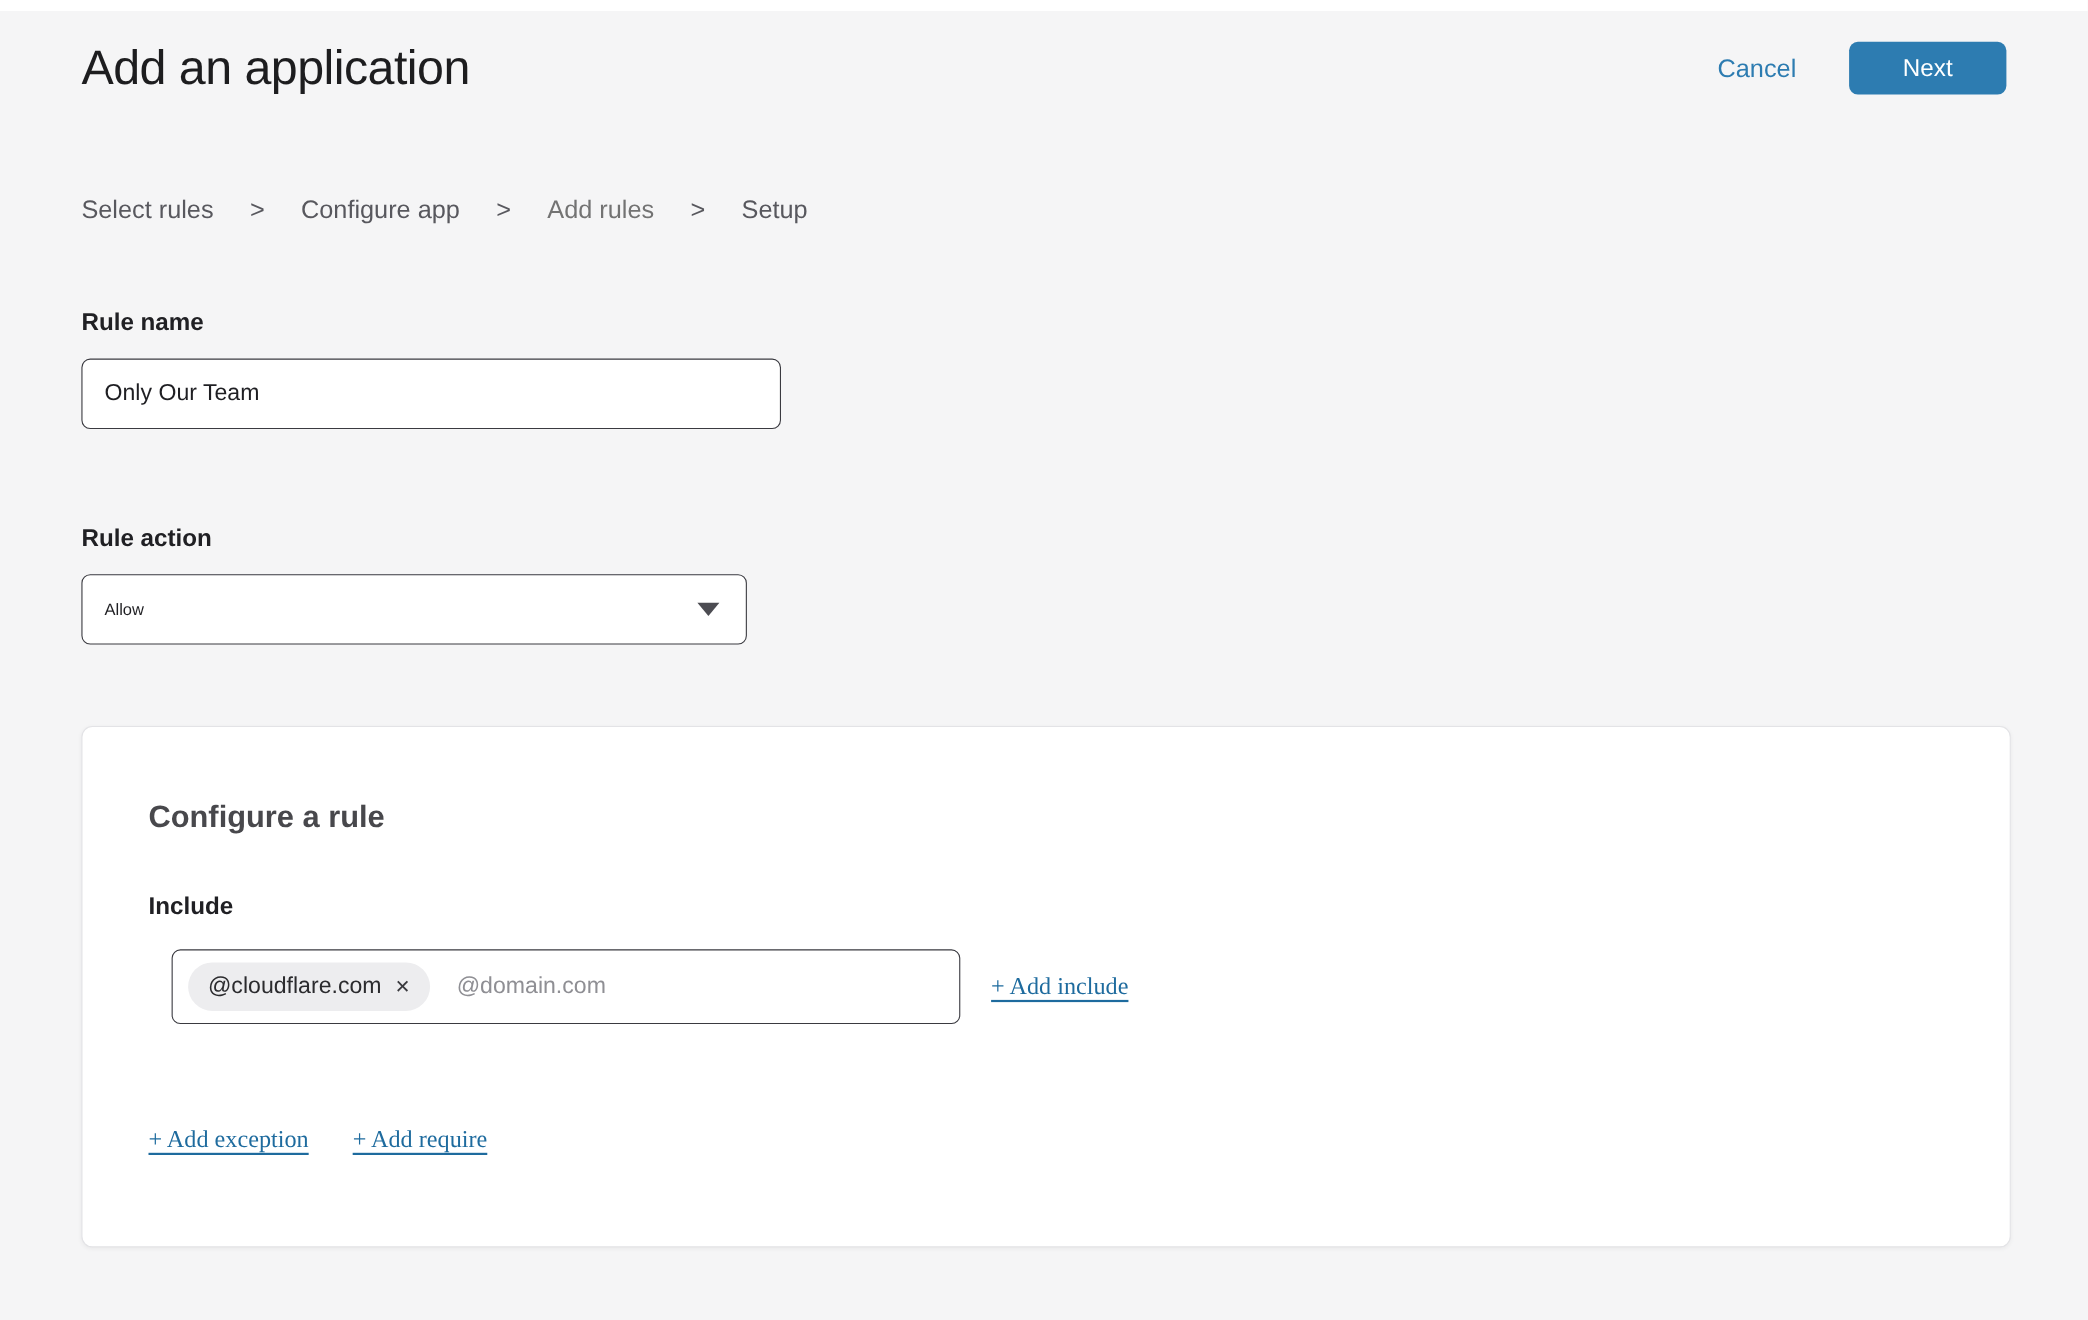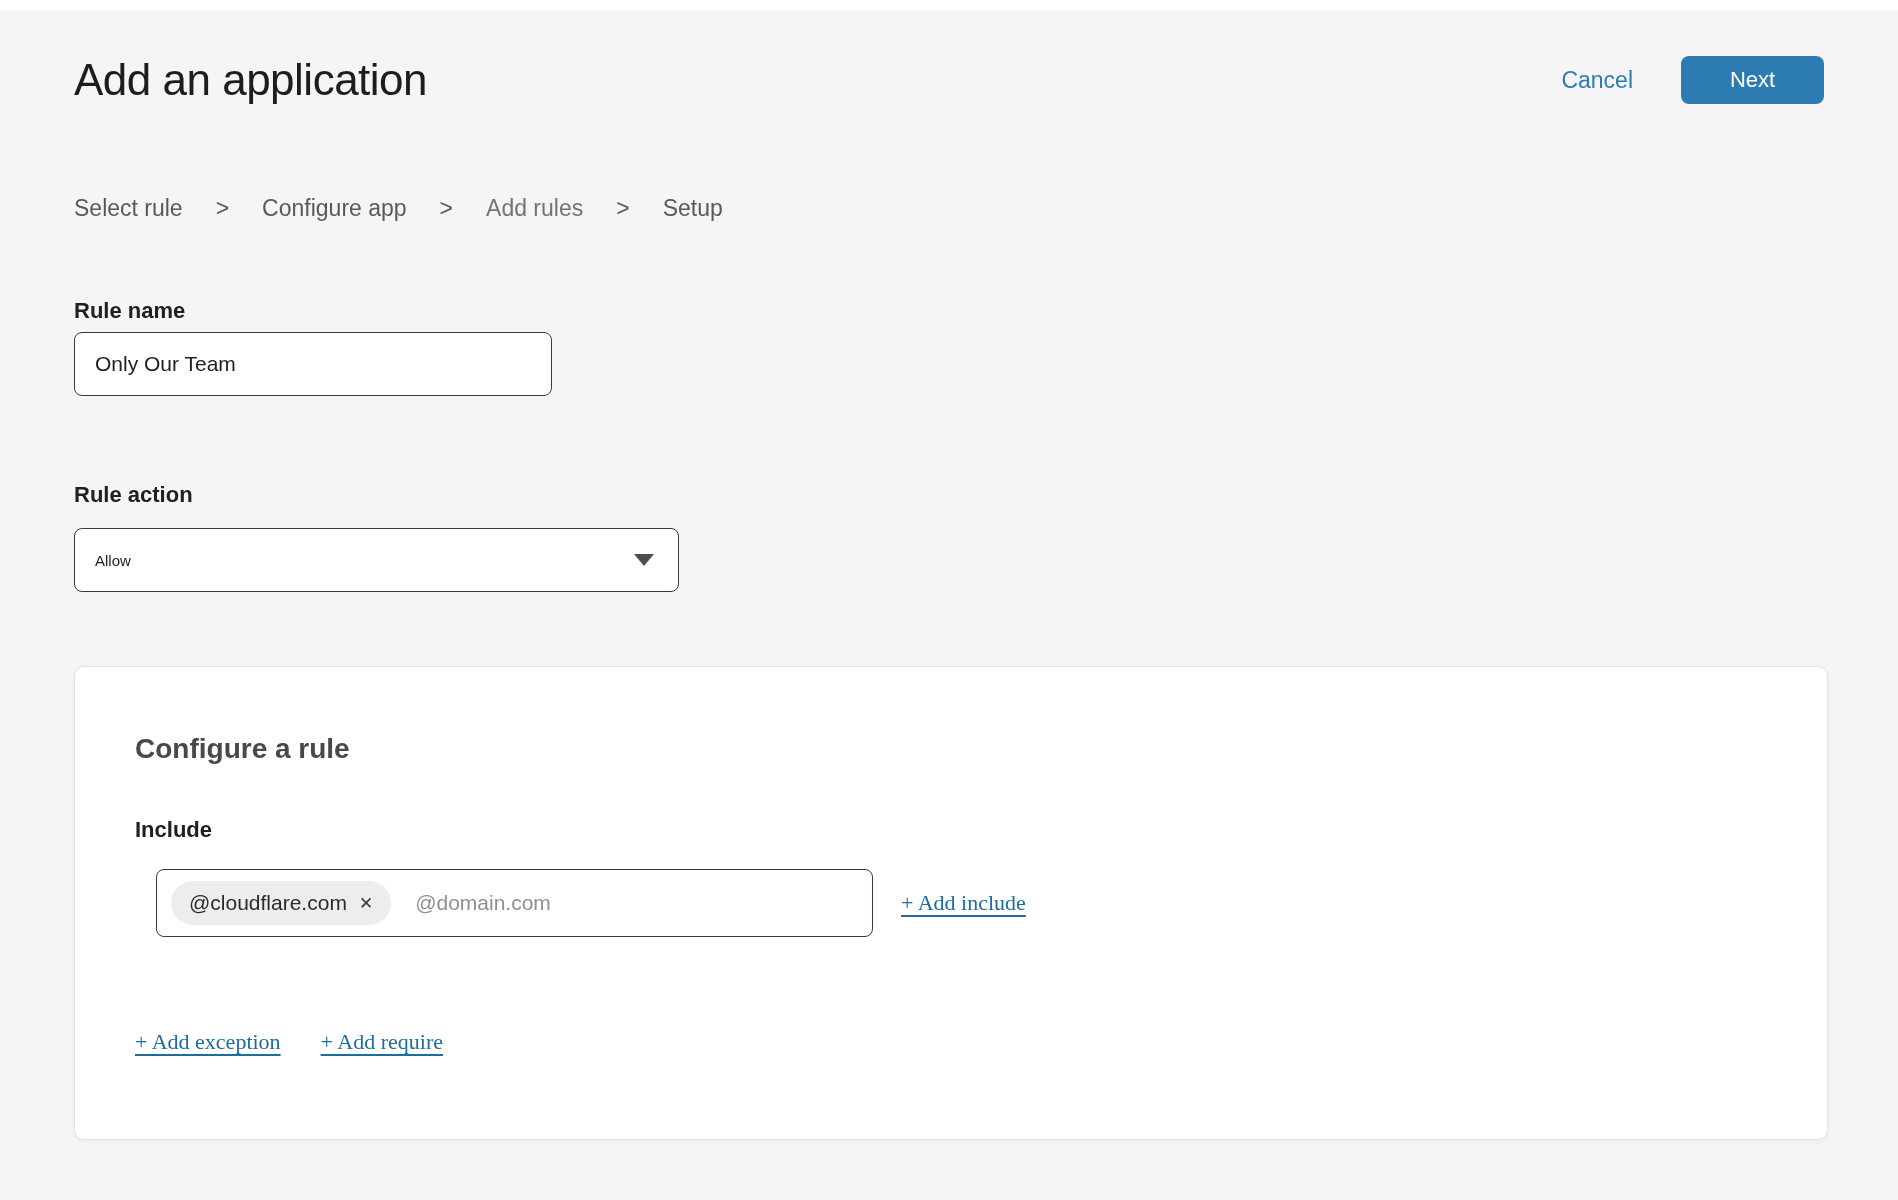--- a/index.html
+++ b/index.html
@@ -9,21 +9,21 @@
     min-height: 1200px;
     background: #f5f5f6;
     font-family: "Liberation Sans", "DejaVu Sans", sans-serif;
     color: #1d1d1f;
   }
   .top-strip { height: 10px; background: #ffffff; }
   .page { padding: 0 74px; }
 
   
   .header-row {
-    margin-top: 45px;
+    margin-top: 27px;
     display: flex;
     align-items: center;
     justify-content: space-between;
   }
   .page-title {
     font-size: 44px;
     font-weight: 300;
     letter-spacing: -0.5px;
     color: #1d1d1f;
   }
@@ -61,22 +61,22 @@
 
   
   .field-label {
     font-size: 22px;
     font-weight: bold;
     color: #202024;
   }
   .rule-name-label { margin-top: 76px; }
   .text-input {
     display: block;
-    margin-top: 8px;
-    width: 478px;
+    margin-top: 20px;
+    width: 636px;
     height: 64px;
     border: 1.5px solid #3a3a40;
     border-radius: 8px;
     background: #ffffff;
     padding: 0 20px;
     font-size: 21px;
     font-family: inherit;
     color: #1f1f23;
   }
   .rule-action-label { margin-top: 86px; }
@@ -201,21 +201,21 @@
 
   <div class="header-row">
     <h1 class="page-title">Add an application</h1>
     <div class="header-actions">
       <a class="cancel-link">Cancel</a>
       <button class="next-button">Next</button>
     </div>
   </div>
 
   <div class="breadcrumb">
-    <span class="crumb">Select rule</span>
+    <span class="crumb">Select rules</span>
     <span class="crumb-sep">&gt;</span>
     <span class="crumb">Configure app</span>
     <span class="crumb-sep">&gt;</span>
     <span class="crumb active">Add rules</span>
     <span class="crumb-sep">&gt;</span>
     <span class="crumb">Setup</span>
   </div>
 
   <div class="field-label rule-name-label">Rule name</div>
   <input class="text-input" type="text" value="Only Our Team" style="">

